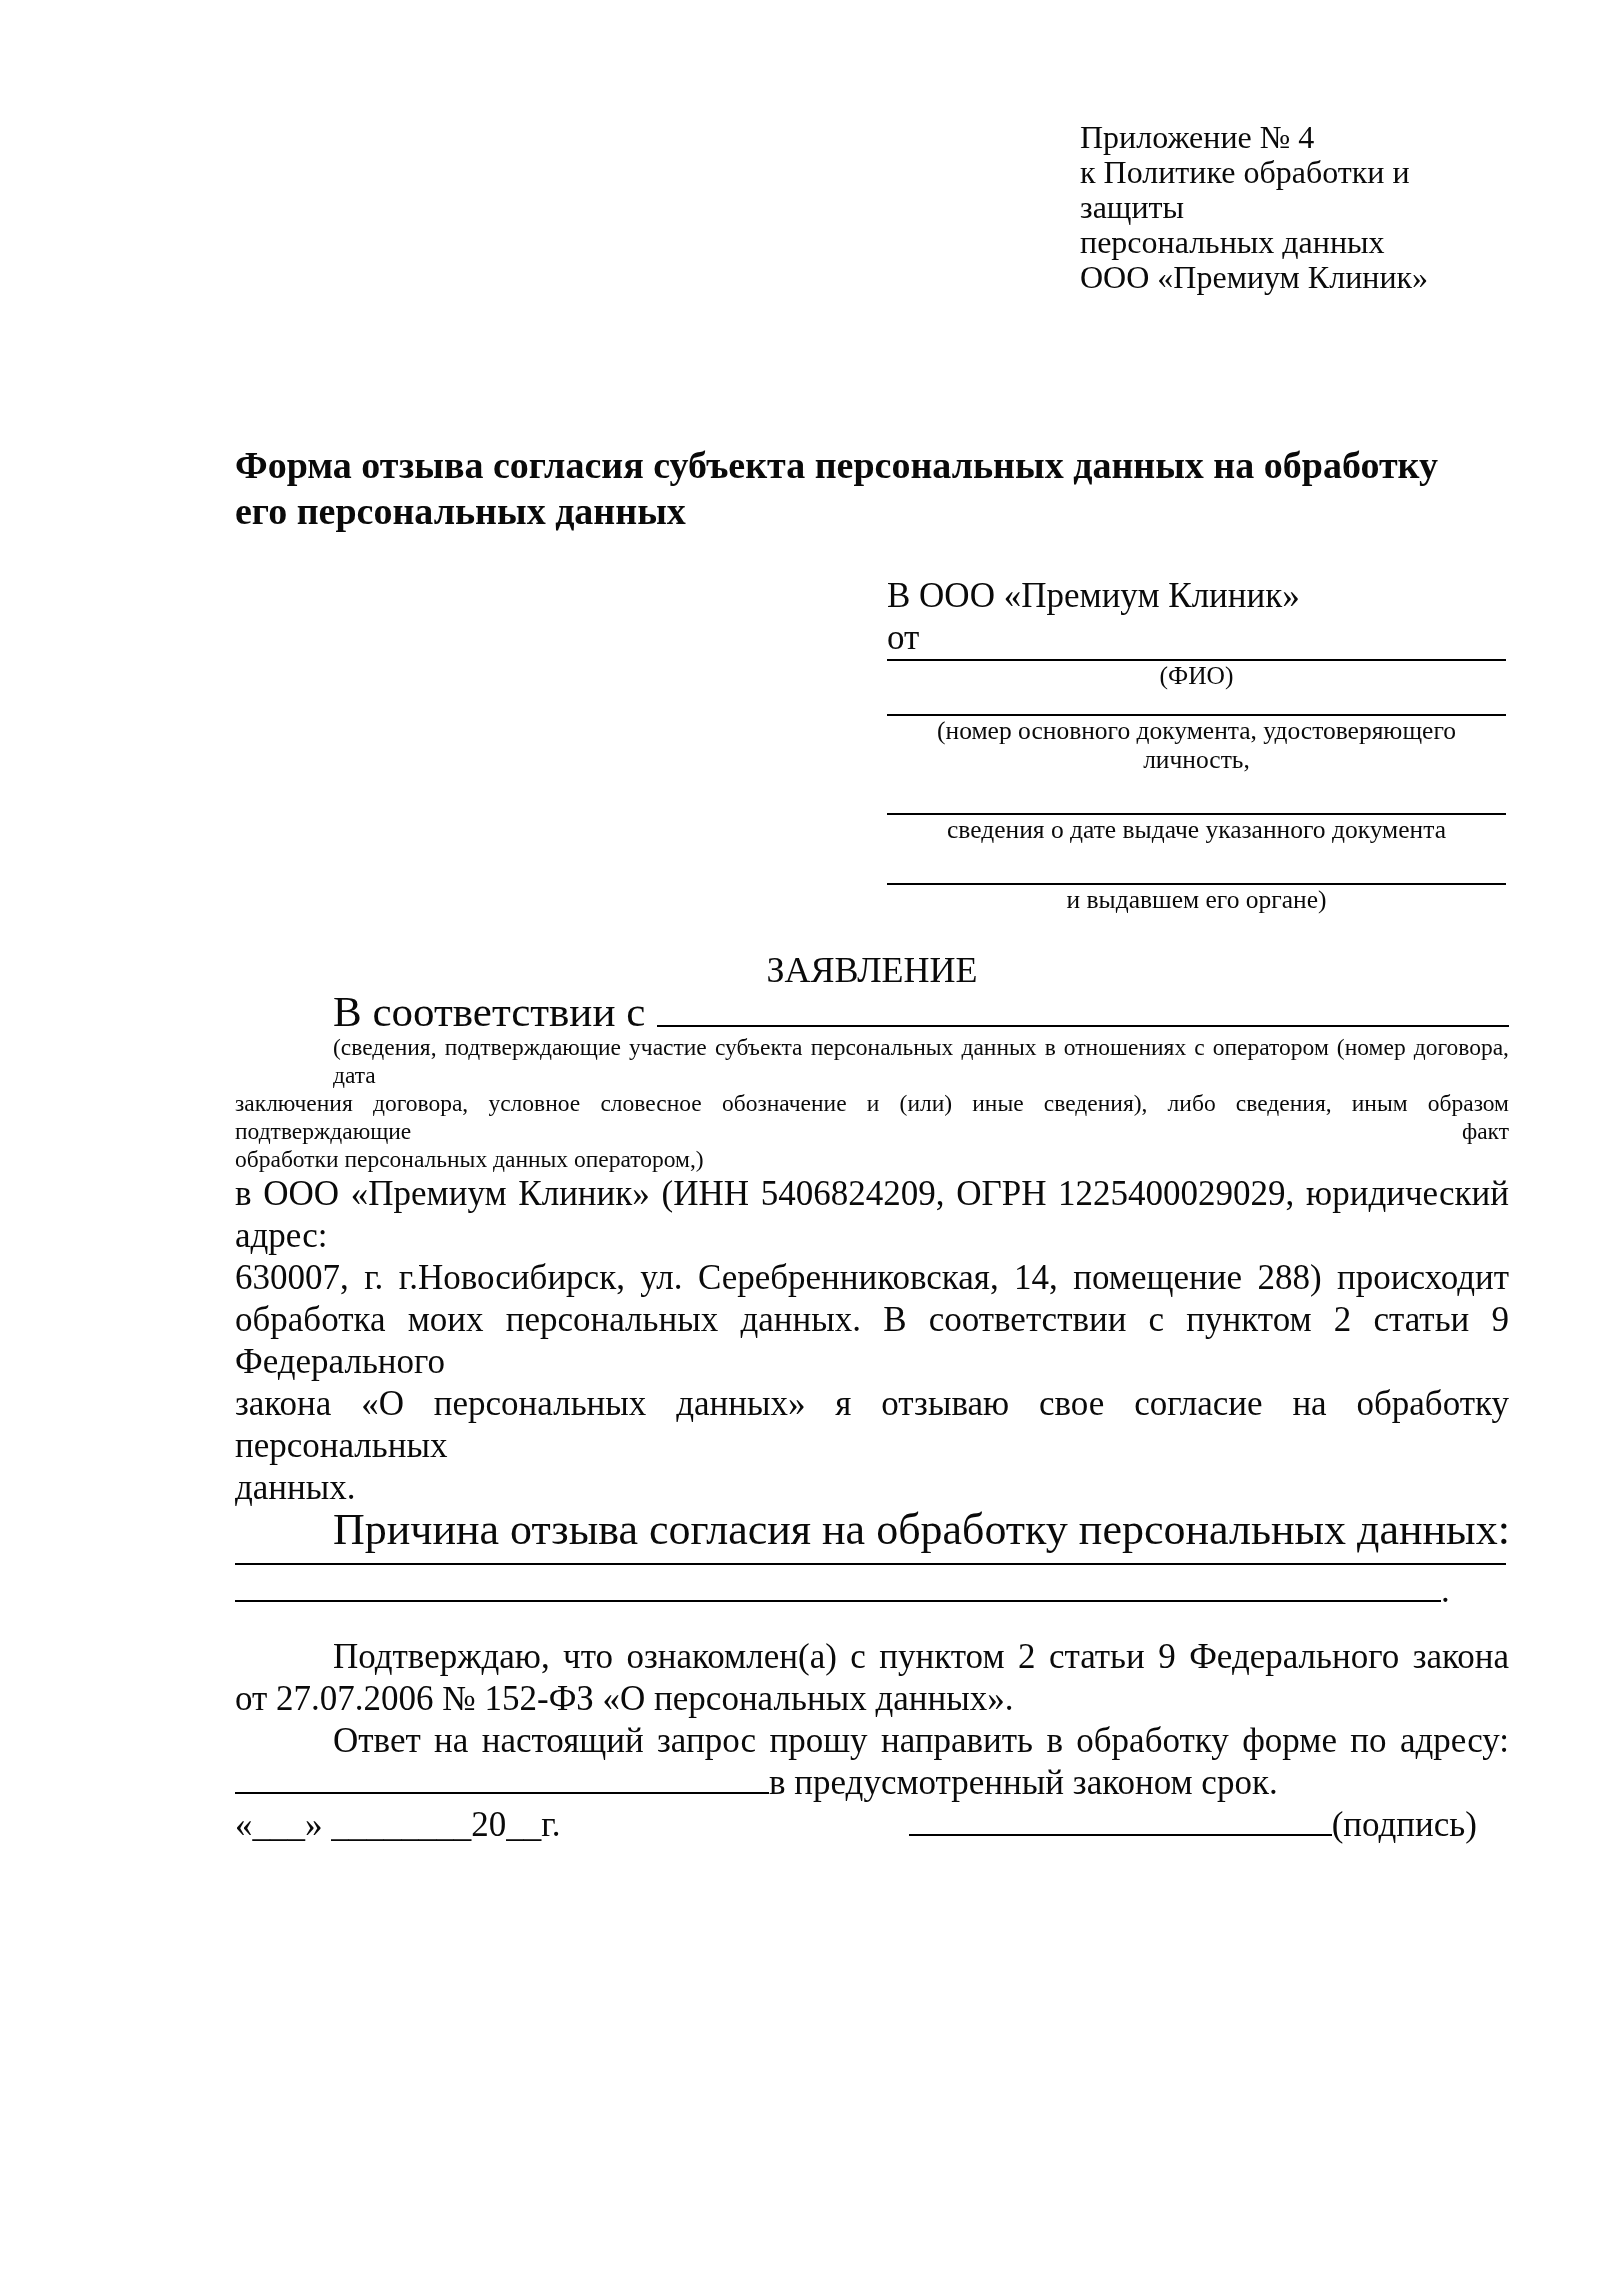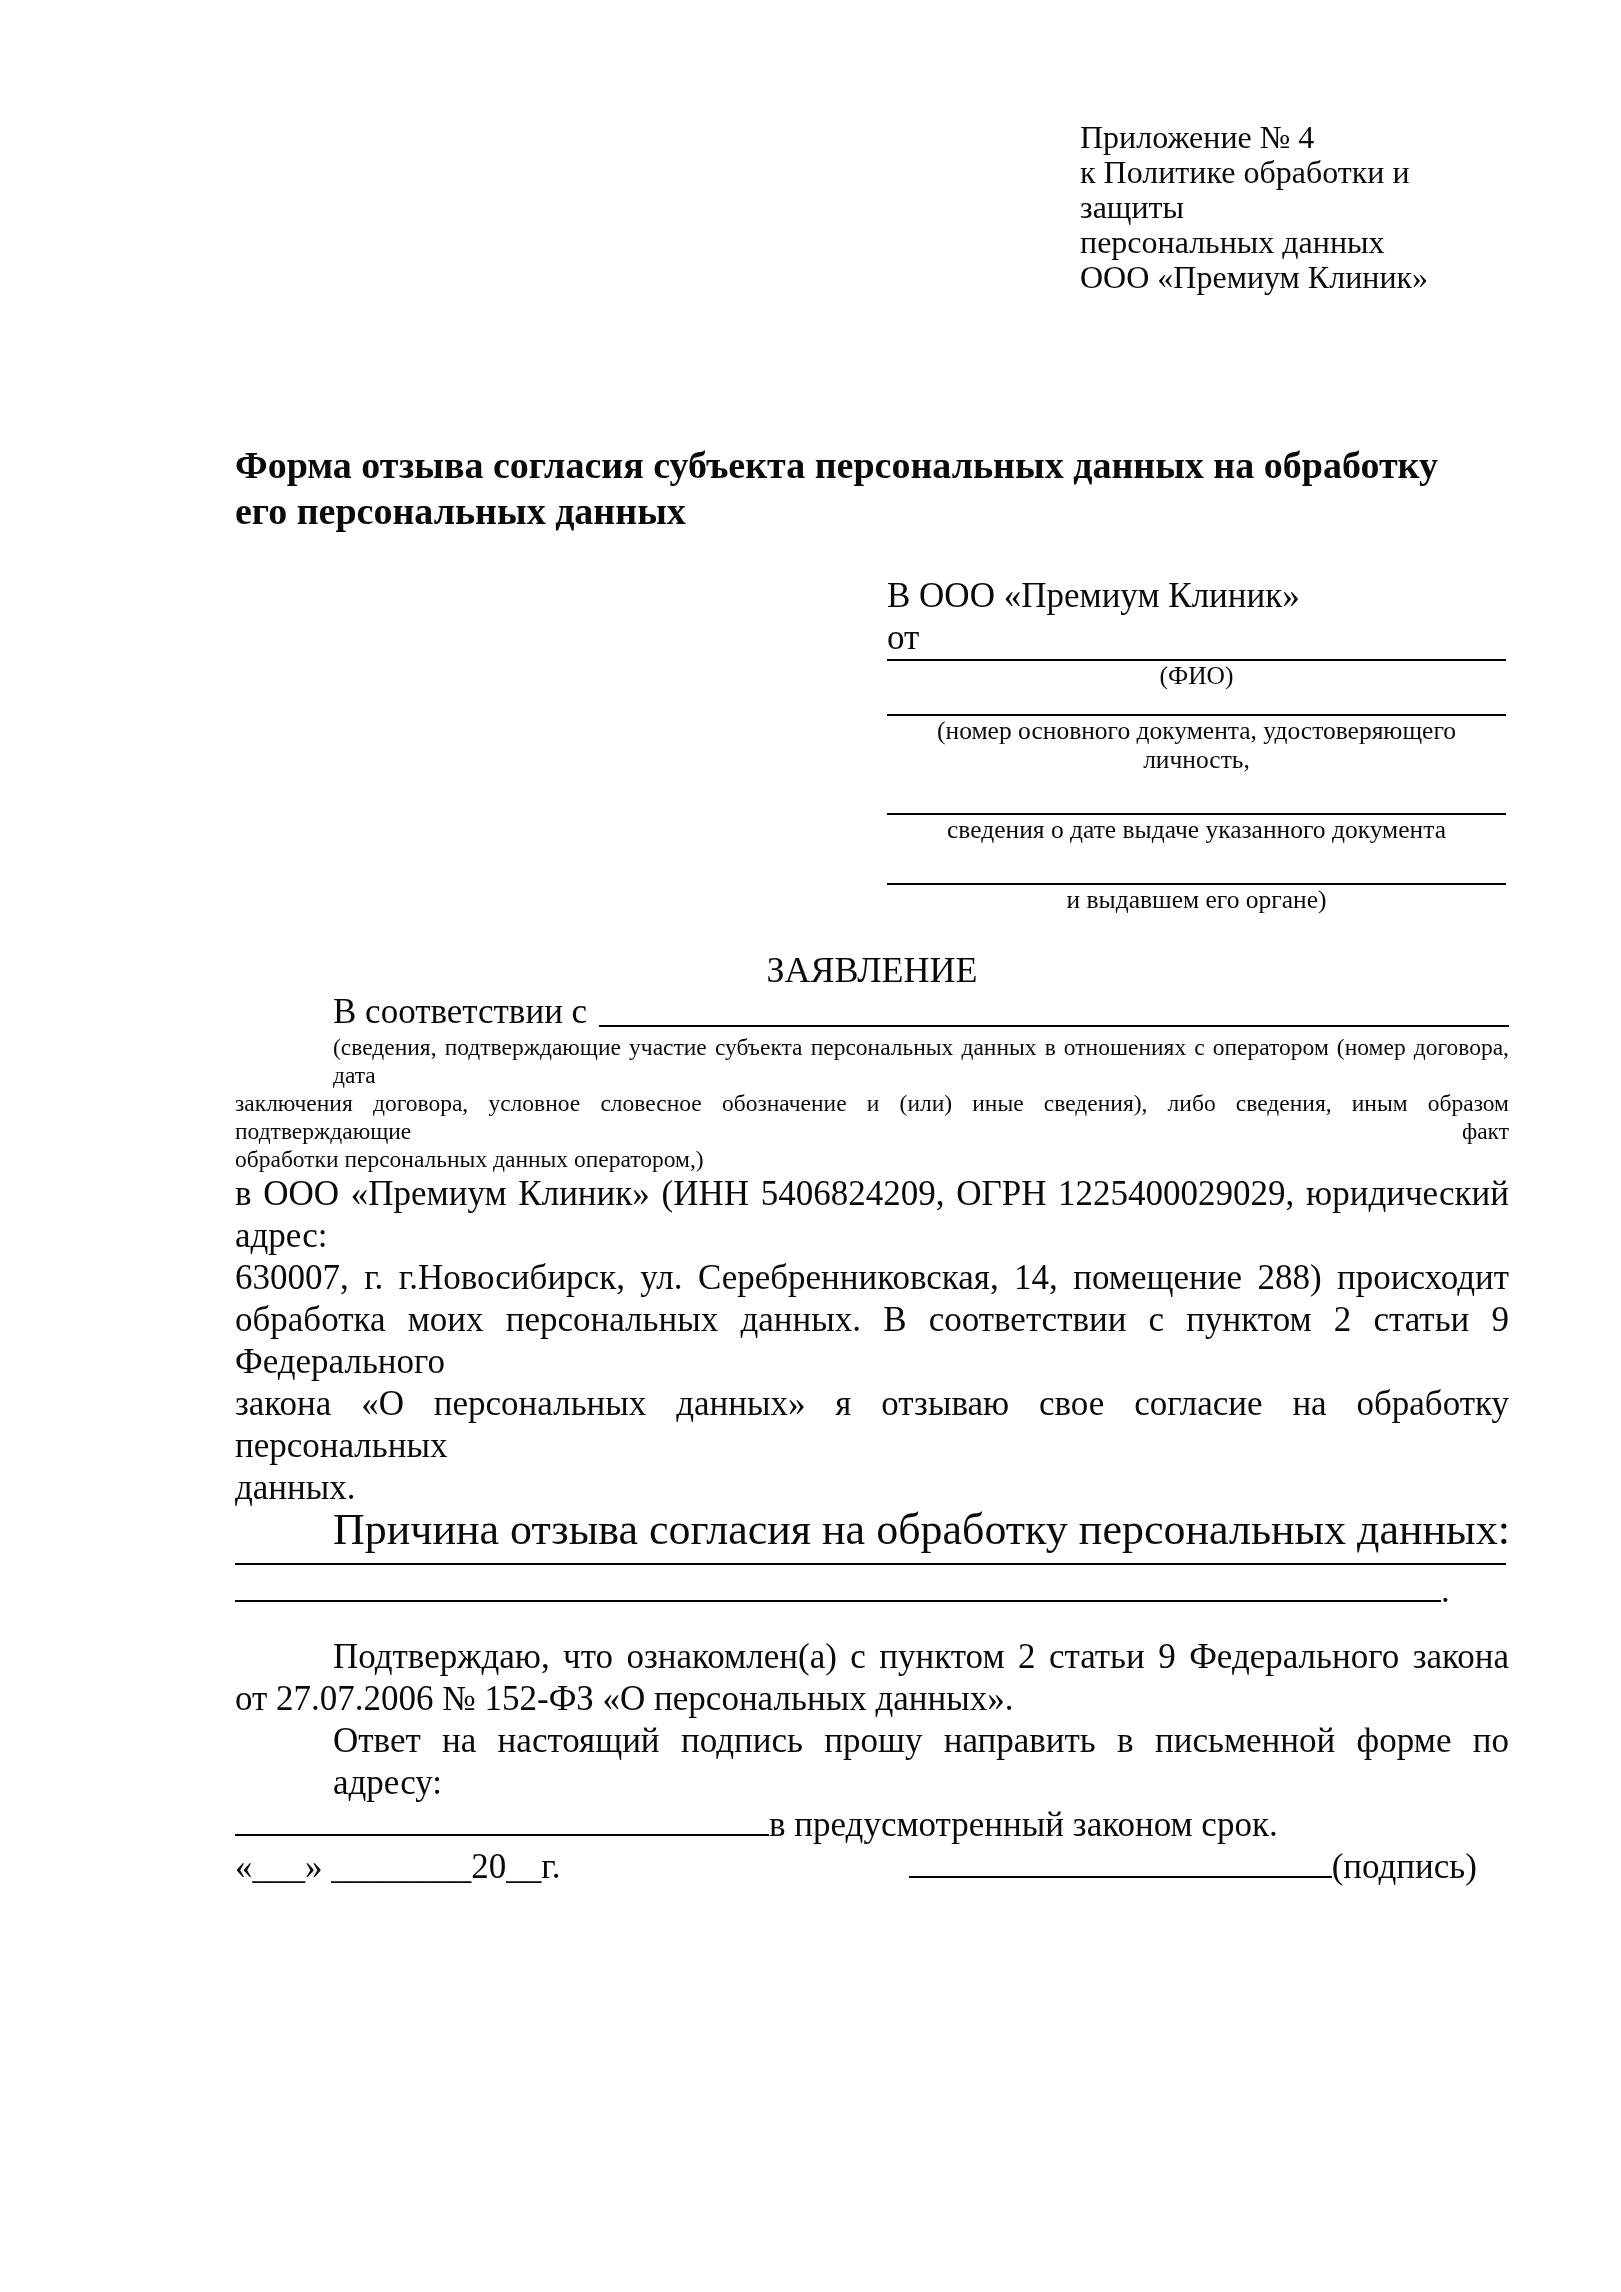--- a/index.html
+++ b/index.html
@@ -61,21 +61,21 @@
     font-size: 36px;
     line-height: 42px;
   }
 
   .body-text { font-size: 35px; line-height: 42px; }
 
   .intro-line {
     display: flex;
     align-items: stretch;
     padding-left: 98px;
-    font-size: 35px;
+    font-size: 43px;
     line-height: 42px;
   }
   .intro-line .label { white-space: nowrap; }
   .fill-rule {
     flex: 1;
     align-self: flex-end;
     height: 0;
     border-bottom: 2.9px solid #000;
     margin-bottom: 5.9px;
     margin-left: 11.8px;
@@ -201,21 +201,21 @@
     </div>
     <div class="write-line-1"><span class="rule w-full"></span></div>
     <div class="write-line-2"><span class="rule w-long"></span><span>.</span></div>
 
     <div class="confirm-block">
       <div class="para-line indent">Подтверждаю, что ознакомлен(а) с пунктом 2 статьи 9 Федерального закона</div>
       <div class="para-line loose">от 27.07.2006 № 152-ФЗ «О персональных данных».</div>
     </div>
 
     <div>
-      <div class="para-line indent">Ответ на настоящий подпись прошу направить в письменной форме по адресу:</div>
+      <div class="para-line indent">Ответ на настоящий запрос прошу направить в обработку форме по адресу:</div>
       <div class="body-text"><span class="rule w-reply"></span><span>в предусмотренный законом срок.</span></div>
     </div>
 
     <div class="footer-row">
       <span>«___» ________20__г.</span>
       <span class="sig-group"><span class="rule w-sign"></span><span>(подпись)</span></span>
     </div>
 
   </div>
 </div>

